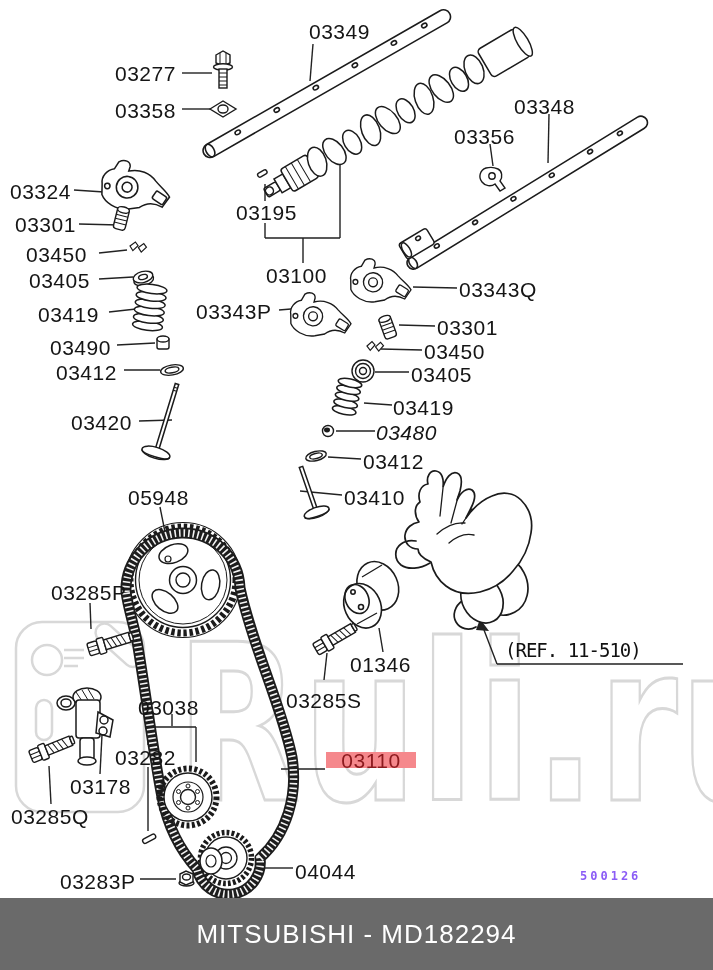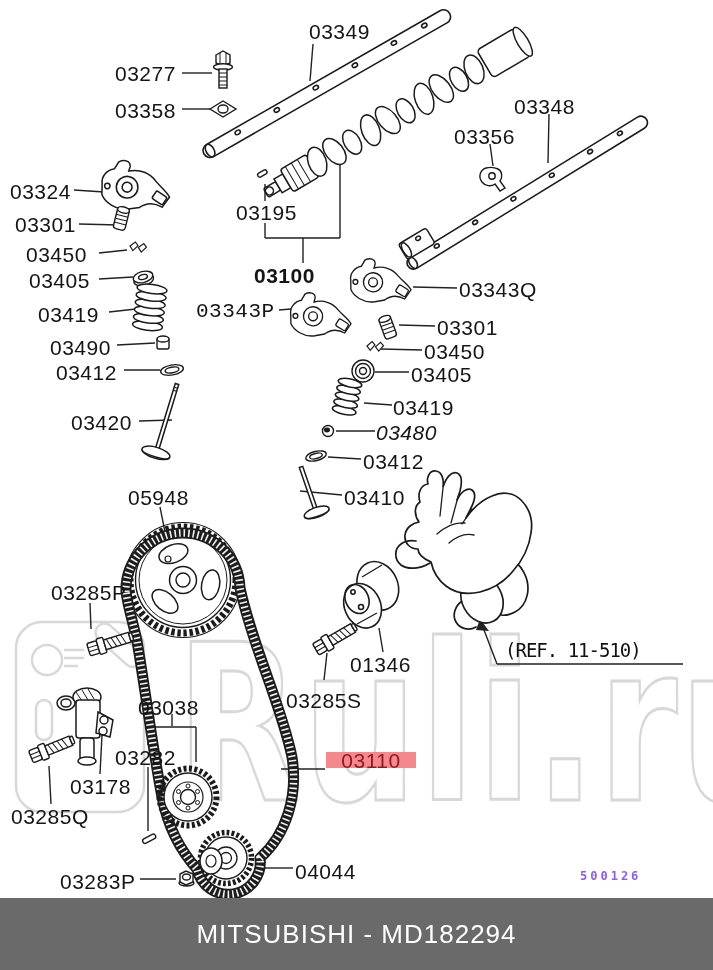--- a/index.html
+++ b/index.html
@@ -381,23 +381,23 @@
       <div class="plabel" style="left: 281px; top: 21px; margin-left: 28px;">03349</div>
       <div class="plabel" style="left: 115px; top: 63px;">03277</div>
       <div class="plabel" style="left: 115px; top: 100px;">03358</div>
       <div class="plabel" style="left: 514px; top: 96px;">03348</div>
       <div class="plabel" style="left: 454px; top: 126px;">03356</div>
       <div class="plabel" style="left: 10px; top: 181px;">03324</div>
       <div class="plabel" style="left: 15px; top: 214px;">03301</div>
       <div class="plabel" style="left: 236px; top: 202px;">03195</div>
       <div class="plabel" style="left: 26px; top: 244px;">03450</div>
       <div class="plabel" style="left: 29px; top: 270px;">03405</div>
-      <div class="plabel" style="left: 254px; top: 265px; font-weight: bold;">03100</div>
+      <div class="plabel" style="left: 266px; top: 265px;">03100</div>
       <div class="plabel" style="left: 38px; top: 304px;">03419</div>
-      <div class="plabel" style="left: 196px; top: 301px; font-family: Liberation Mono, monospace;">03343P</div>
+      <div class="plabel" style="left: 196px; top: 301px;">03343P</div>
       <div class="plabel" style="left: 459px; top: 279px;">03343Q</div>
       <div class="plabel" style="left: 50px; top: 337px;">03490</div>
       <div class="plabel" style="left: 437px; top: 317px;">03301</div>
       <div class="plabel" style="left: 56px; top: 362px;">03412</div>
       <div class="plabel" style="left: 424px; top: 341px;">03450</div>
       <div class="plabel" style="left: 411px; top: 364px;">03405</div>
       <div class="plabel" style="left: 71px; top: 412px;">03420</div>
       <div class="plabel" style="left: 393px; top: 397px;">03419</div>
       <div class="plabel" style="left: 376px; top: 422px; font-style: italic;">03480</div>
       <div class="plabel" style="left: 363px; top: 451px;">03412</div>

